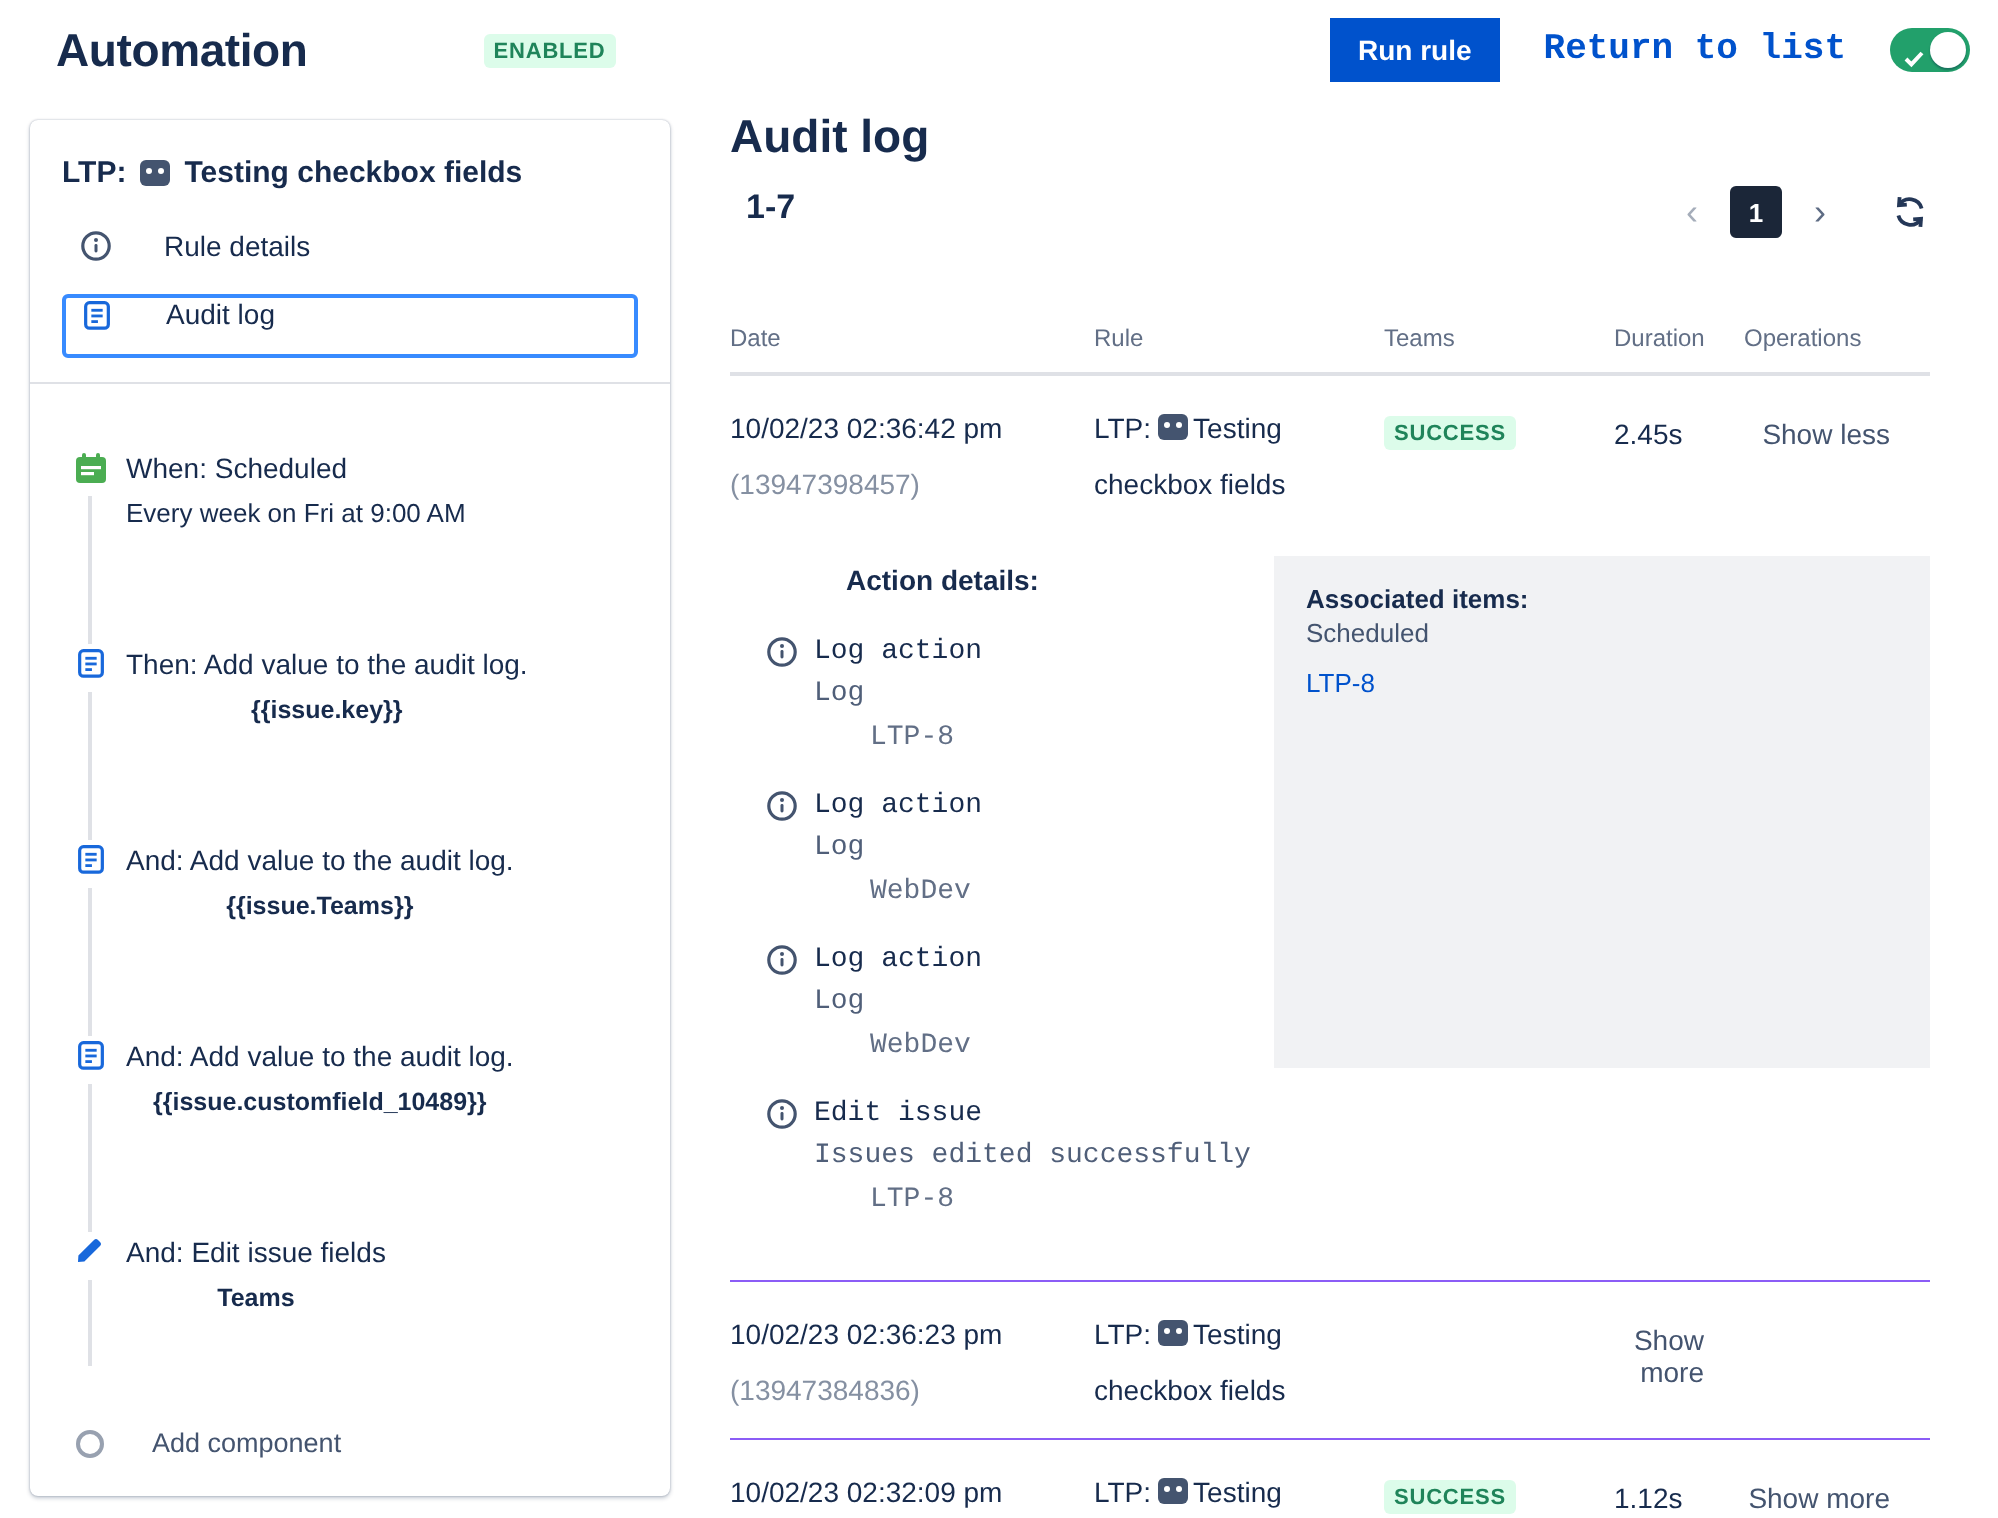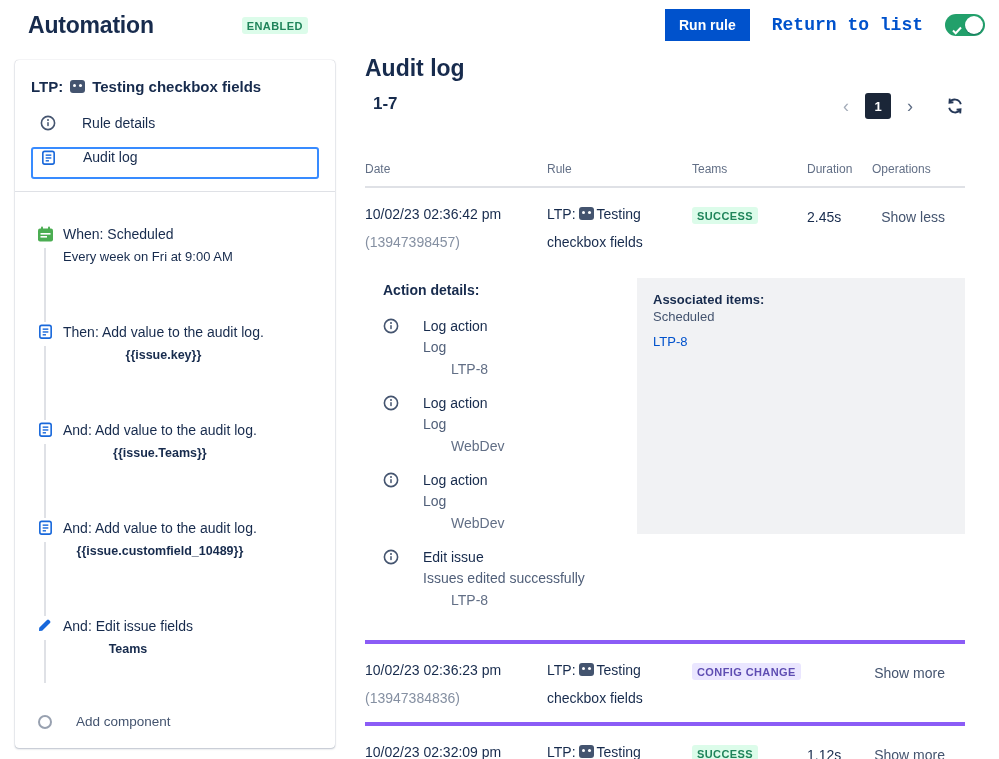--- a/index.html
+++ b/index.html
@@ -60,34 +60,34 @@
     font-size:18px; cursor:pointer; border-radius:3px; }
   .page-btn.prev { color:#A5ADBA; }
   .page-btn.next { color:#5E6C84; }
   .page-current { width:26px; height:26px; background:#1B2638; color:#fff; font-weight:700;
     font-size:13px; display:flex; align-items:center; justify-content:center; border-radius:3px; cursor:pointer; }
   .refresh { margin-left:16px; cursor:pointer; display:flex; }
 
   .thead, .row { display:grid; grid-template-columns:182px 145px 115px 65px 1fr; }
   .thead { font-size:12px; color:#626F86; padding:8px 0 10px; border-bottom:2px solid #DFE1E6; margin-top:40px; }
   .row { padding:12px 0 10px; font-size:14px; }
-  .row.bt { border-top:4px solid #8b5cf6; }
+  .row.bt { border-top:1px solid #8b5cf6; }
   .cell-date .d  { line-height:28px; }
   .cell-date .id { color:#8590A2; line-height:28px; }
   .cell-rule { line-height:28px; padding-right:18px; }
   .cell-rule .robot-icon { vertical-align:-1px; margin:0 3px; }
   .cell-status { padding-top:7px; }
   .cell-duration { padding-top:9px; }
   .cell-op { padding-top:9px; text-align:right; padding-right:20px; color:#44546F; font-weight:500; cursor:pointer; }
 
   
   .details { display:flex; margin:10px 0 16px; }
   .details-left { width:272px; padding:6px 10px 0 18px; }
-  .details-left h3 { font-size:14px; font-weight:700; margin-bottom:18px; }
-  .action-item { display:flex; gap:24px; margin-bottom:13px; }
+  .details-left h3 { font-size:14px; font-weight:700; margin-bottom:18px;margin-left:40px; }
+  .action-item { display:flex; gap:8px; margin-bottom:13px;font-family:Liberation Mono, monospace; }
   .action-item svg { flex:0 0 auto; margin-top:2px; }
   .action-item .at { font-size:14px; line-height:20px; }
   .action-item .a1 { font-size:14px; color:#505F79; line-height:22px; }
   .action-item .a2 { font-size:14px; color:#626F86; line-height:22px; padding-left:28px; }
   .details-right { flex:1; background:#F1F2F4; margin-top:2px; padding:14px 16px; height:256px; }
   .details-right h3 { font-size:13px; font-weight:700; }
   .details-right .trigger { font-size:13px; color:#44546F; margin-top:2px; }
   .details-right .assoc-link { font-size:13px; color:#0052CC; margin-top:10px; cursor:pointer; }
 </style>
 </head>
@@ -320,21 +320,20 @@
       <div class="assoc-link">LTP-8</div>
     </div>
   </div>
 
   <div class="row bt">
     <div class="cell-date">
       <div class="d">10/02/23 02:36:23 pm</div>
       <div class="id">(13947384836)</div>
     </div>
     <div class="cell-rule"><span>LTP:</span><span class="robot-icon"></span><span>Testing checkbox fields</span></div>
-    <div class="cell-status"><span class="lozenge purple">CONFIG CHANGE</span></div>
     <div class="cell-duration"></div>
     <div class="cell-op">Show more</div>
   </div>
 
   <div class="row bt">
     <div class="cell-date">
       <div class="d">10/02/23 02:32:09 pm</div>
       <div class="id">(13947267093)</div>
     </div>
     <div class="cell-rule"><span>LTP:</span><span class="robot-icon"></span><span>Testing checkbox fields</span></div>

